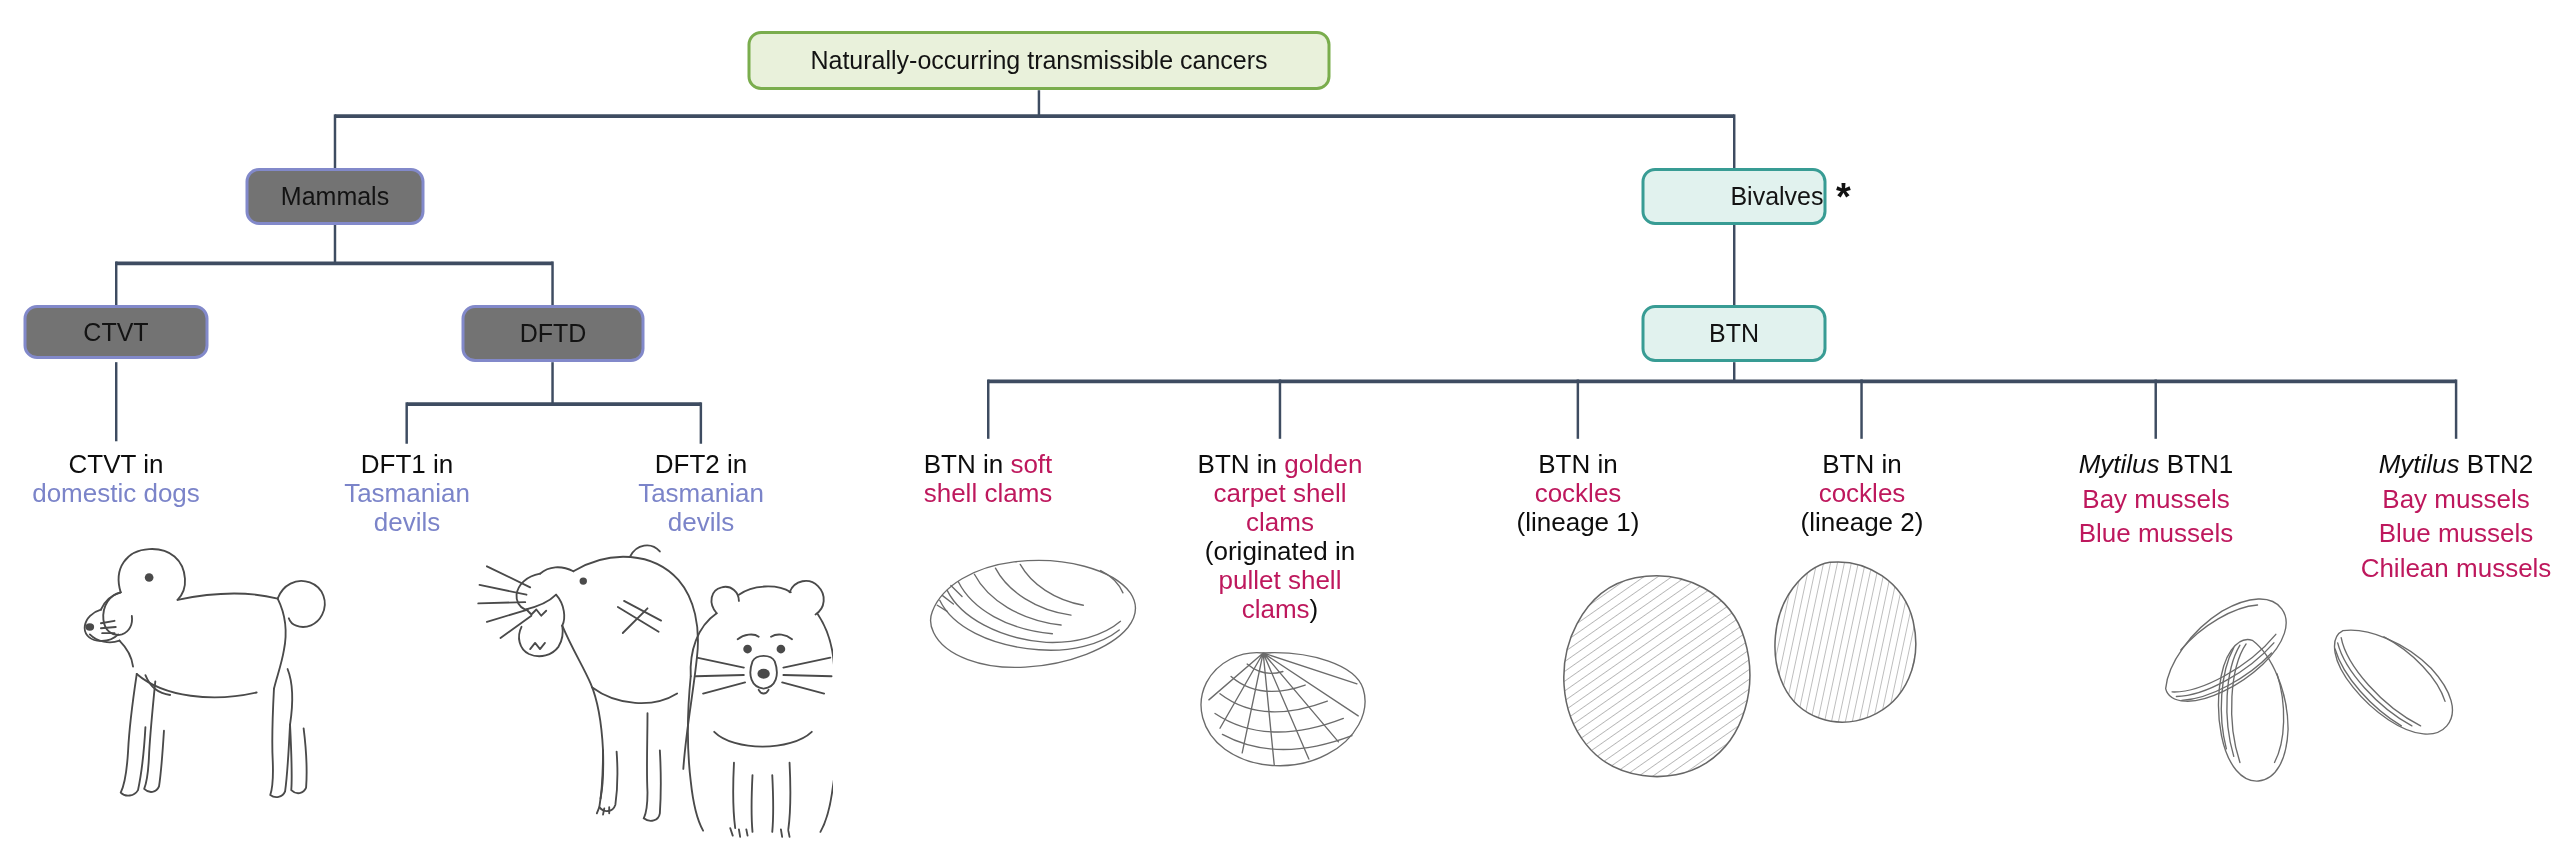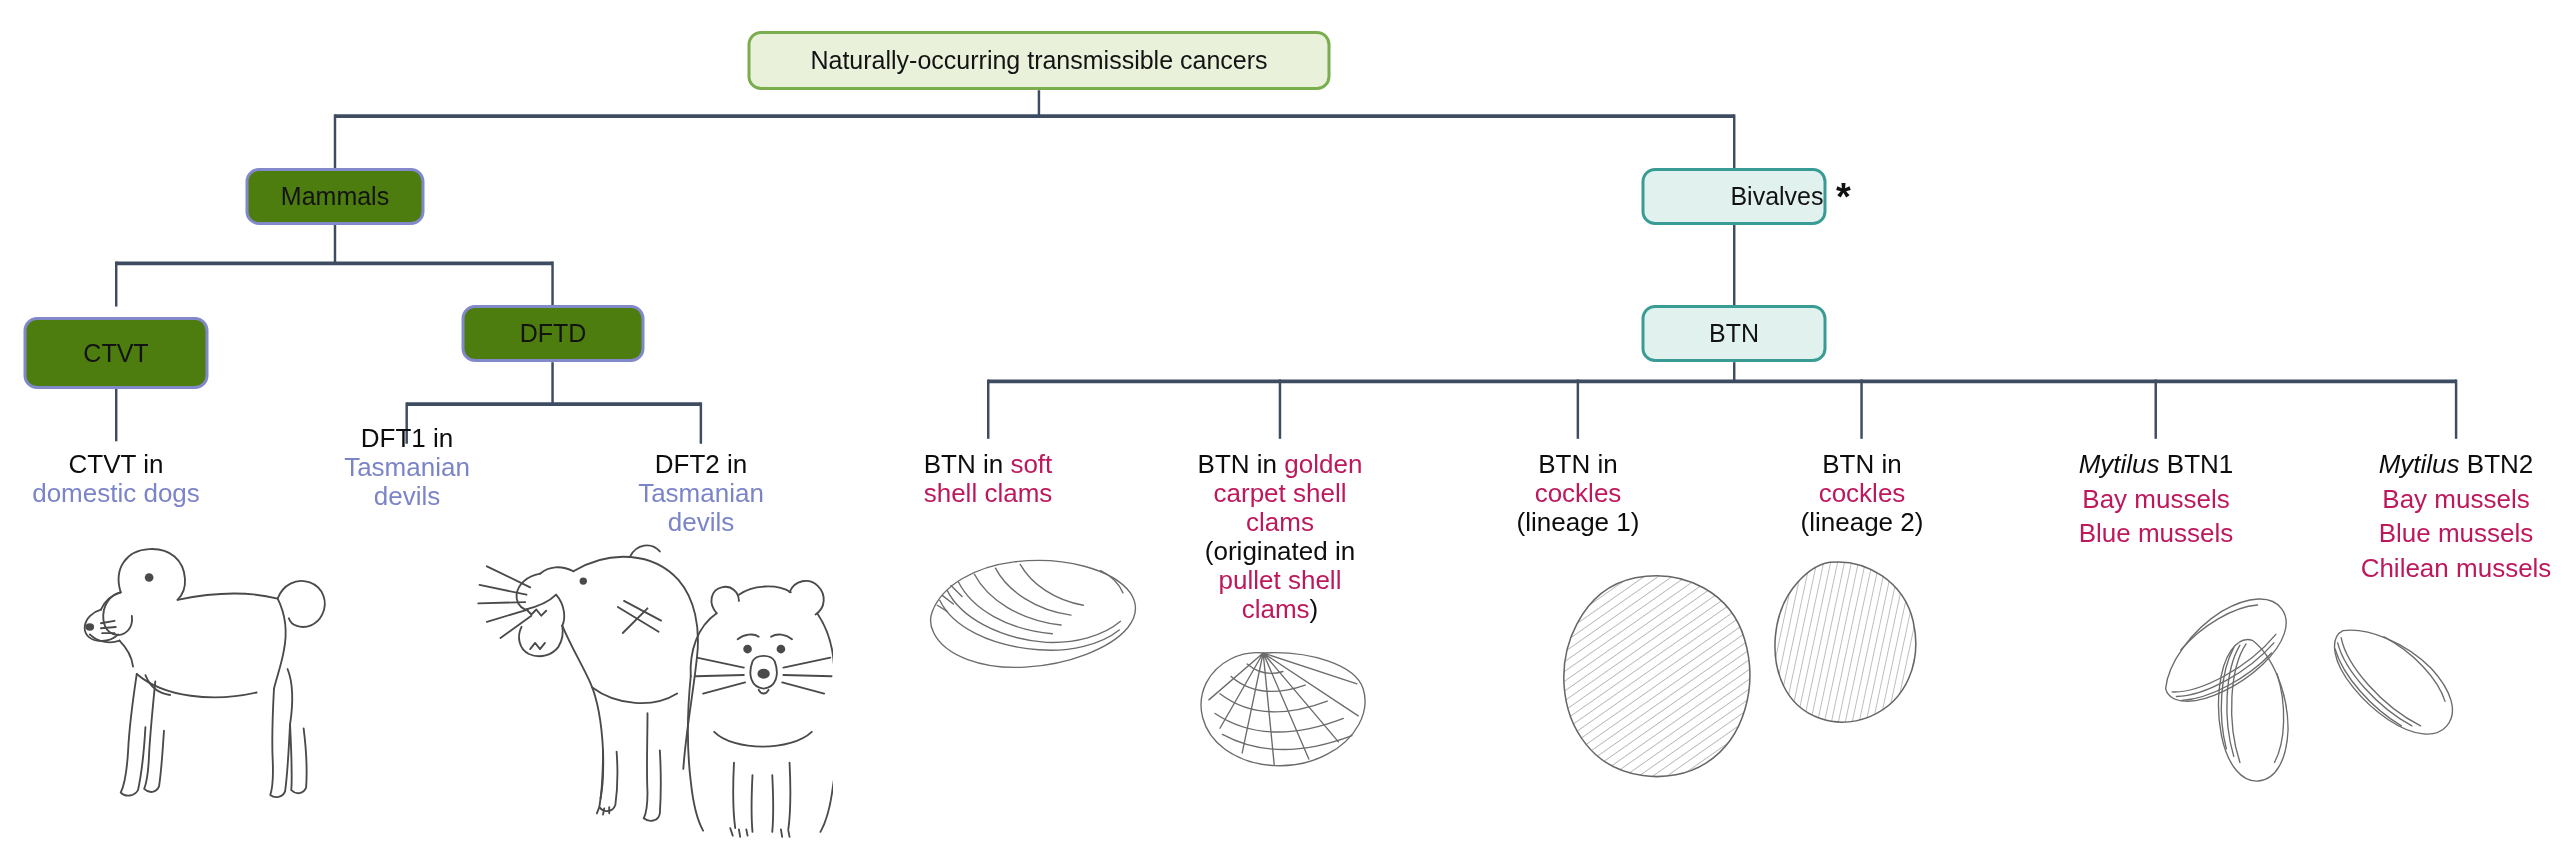--- a/index.html
+++ b/index.html
@@ -3,21 +3,21 @@
 <meta charset="utf-8">
 <style>
   html,body{margin:0;padding:0;background:#ffffff;}
   .canvas{position:relative;width:2576px;height:843px;background:#ffffff;overflow:hidden;
           font-family:"Liberation Sans", sans-serif;}
   svg.connectors{position:absolute;left:0;top:0;pointer-events:none;}
   .node{position:absolute;transform:translateX(-50%);display:flex;align-items:center;justify-content:center;
         border-radius:13.6px;border:3.1px solid #888;box-sizing:border-box;font-size:25px;color:#131313;
         white-space:nowrap;}
   .node.green{background:#e9f1db;border-color:#7aad4d;}
-  .node.lavender{background:#4d7c0f;border-color:#8289ca;}
+  .node.lavender{background:#737373;border-color:#8289ca;}
   .node.mint{background:#e1f2ee;border-color:#389c94;}
   .asterisk{position:absolute;font-size:38px;font-weight:bold;color:#111;}
   .leaf{position:absolute;transform:translateX(-50%);text-align:center;font-size:26px;line-height:29px;
         color:#0d0d0d;white-space:nowrap;}
   .teal-text{color:#be185d;}
   .purple-text{color:#7b84c9;}
   .italic{font-style:italic;}
   .sp{margin-top:5.6px;}
   .illus{position:absolute;}
   .sketch{fill:none;stroke:#4a4a4a;stroke-width:3;stroke-linecap:round;stroke-linejoin:round;}
@@ -68,38 +68,38 @@
 
   <div class="node lavender" style="left:335px;top:168px;width:179px;height:57px;">
     <span>Mammals</span>
   </div>
 
   <div class="node mint" style="left:1734px;top:168px;width:185px;height:57px;justify-content:flex-end;">
     <span>Bivalves</span>
   </div>
   <div class="asterisk" style="left:1836px;top:176px;">*</div>
 
-  <div class="node lavender" style="left:116px;top:305px;width:185px;height:72px;margin-top:12px;">
+  <div class="node lavender" style="left:116px;top:305px;width:185px;height:54px;">
     <span>CTVT</span>
   </div>
 
   <div class="node mint" style="left:1734px;top:305px;width:185px;height:57px;">
     <span>BTN</span>
   </div>
 
   <div class="node lavender" style="left:553px;top:305px;width:183px;height:57px;">
     <span>DFTD</span>
   </div>
 
   <div class="leaf" style="left:116px;top:450px;">
     <div>CTVT in</div>
     <div class="purple-text">domestic dogs</div>
   </div>
 
-  <div class="leaf" style="left:407px;top:424px;">
+  <div class="leaf" style="left:407px;top:450px;">
     <div>DFT1 in</div>
     <div class="purple-text">Tasmanian</div>
     <div class="purple-text">devils</div>
   </div>
 
   <div class="leaf" style="left:701px;top:450px;">
     <div>DFT2 in</div>
     <div class="purple-text">Tasmanian</div>
     <div class="purple-text">devils</div>
   </div>

